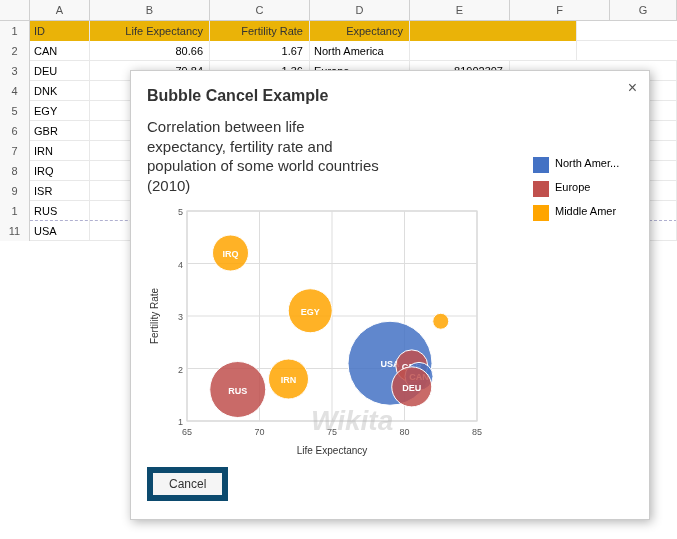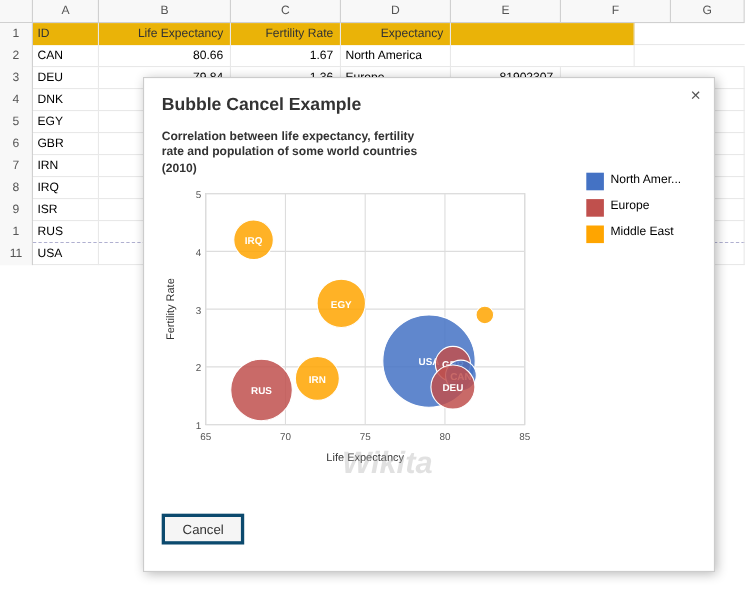--- a/index.html
+++ b/index.html
@@ -129,22 +129,22 @@
       height: 340px;
       position: relative;
     }
 
     .chart-container {
       flex: 1;
       position: relative;
     }
 
     .chart-title {
-      font-size: 11px;
-      font-weight: bold;
+      font-size: 15px;
+      font-weight: normal;
       color: #333;
       margin-bottom: 6px;
       line-height: 1.3;
       max-width: 240px;
     }
 
     .chart-svg-wrap {
       position: relative;
       width: 360px;
       height: 270px;
@@ -171,21 +171,21 @@
     }
 
     .dialog-footer {
       margin-top: 10px;
       display: flex;
       justify-content: flex-start;
     }
 
     .cancel-btn {
       padding: 4px 16px;
-      border: 3px solid #0c4a6e;
+      border: 6px solid #0c4a6e;
       background: #f5f5f5;
       font-size: 12px;
       cursor: pointer;
       color: #333;
     }
 
     
     .watermark {
       position: absolute;
       bottom: 82px;
@@ -385,21 +385,21 @@
     <div class="legend-item">
           <div class="legend-color" style="background-color: rgb(68, 114, 196);"></div>
           <span>North Amer...</span>
         </div>
         <div class="legend-item">
           <div class="legend-color" style="background-color: rgb(192, 80, 77);"></div>
           <span>Europe</span>
         </div>
         <div class="legend-item">
           <div class="legend-color" style="background-color: rgb(255, 165, 0);"></div>
-          <span>Middle East</span>
+          <span>Middle Amer</span>
         </div>
       </div>
   </div>
 
   <div class="watermark">Wikita</div>
 
   <div class="dialog-footer">
     <button class="cancel-btn">Cancel</button>
   </div>
 </div>

